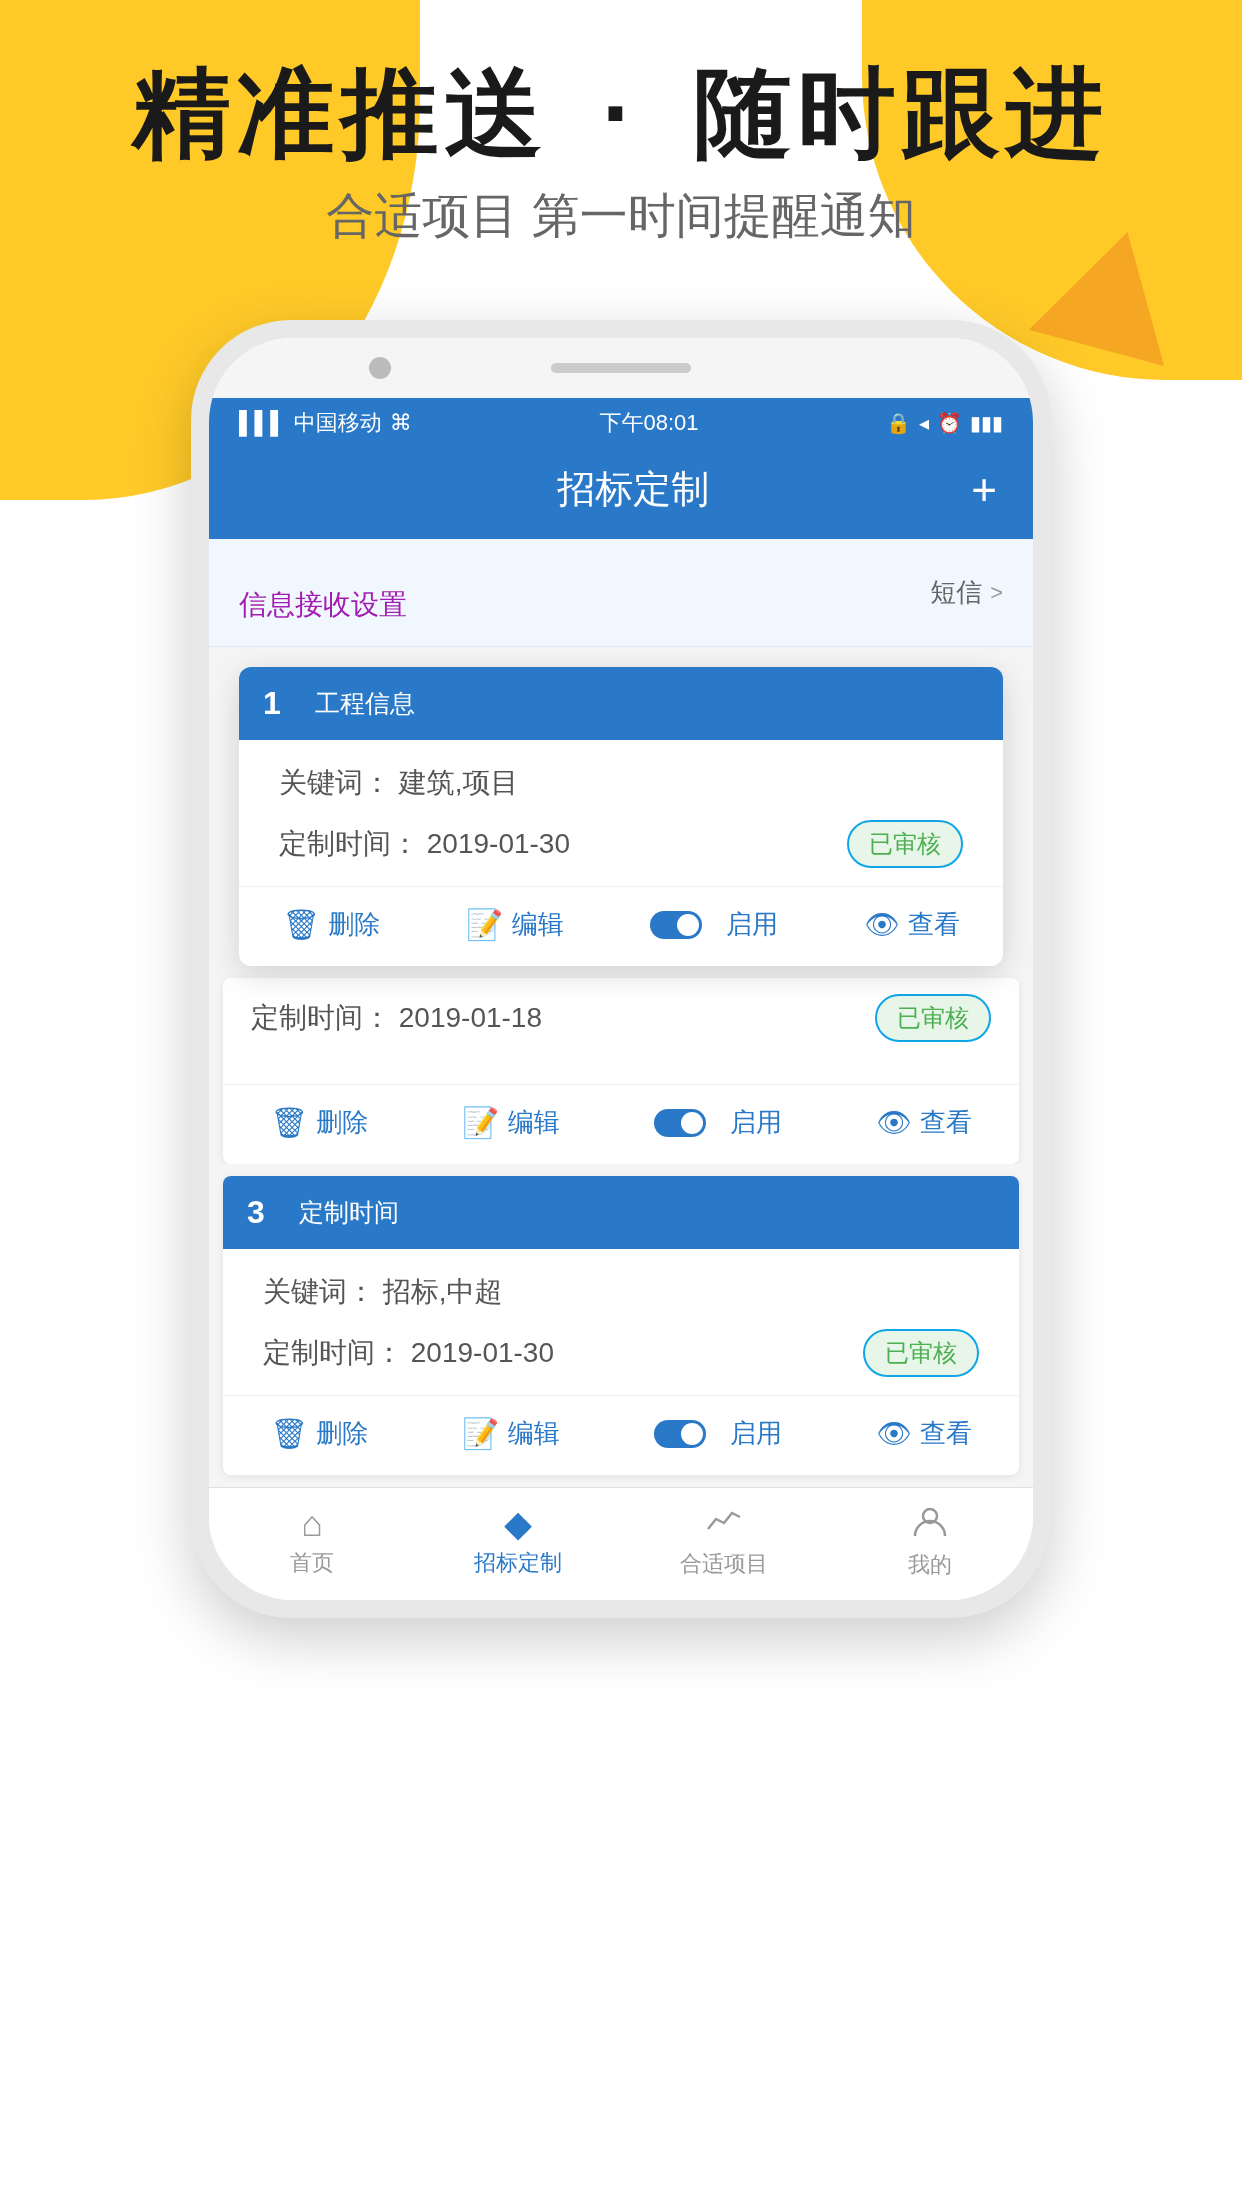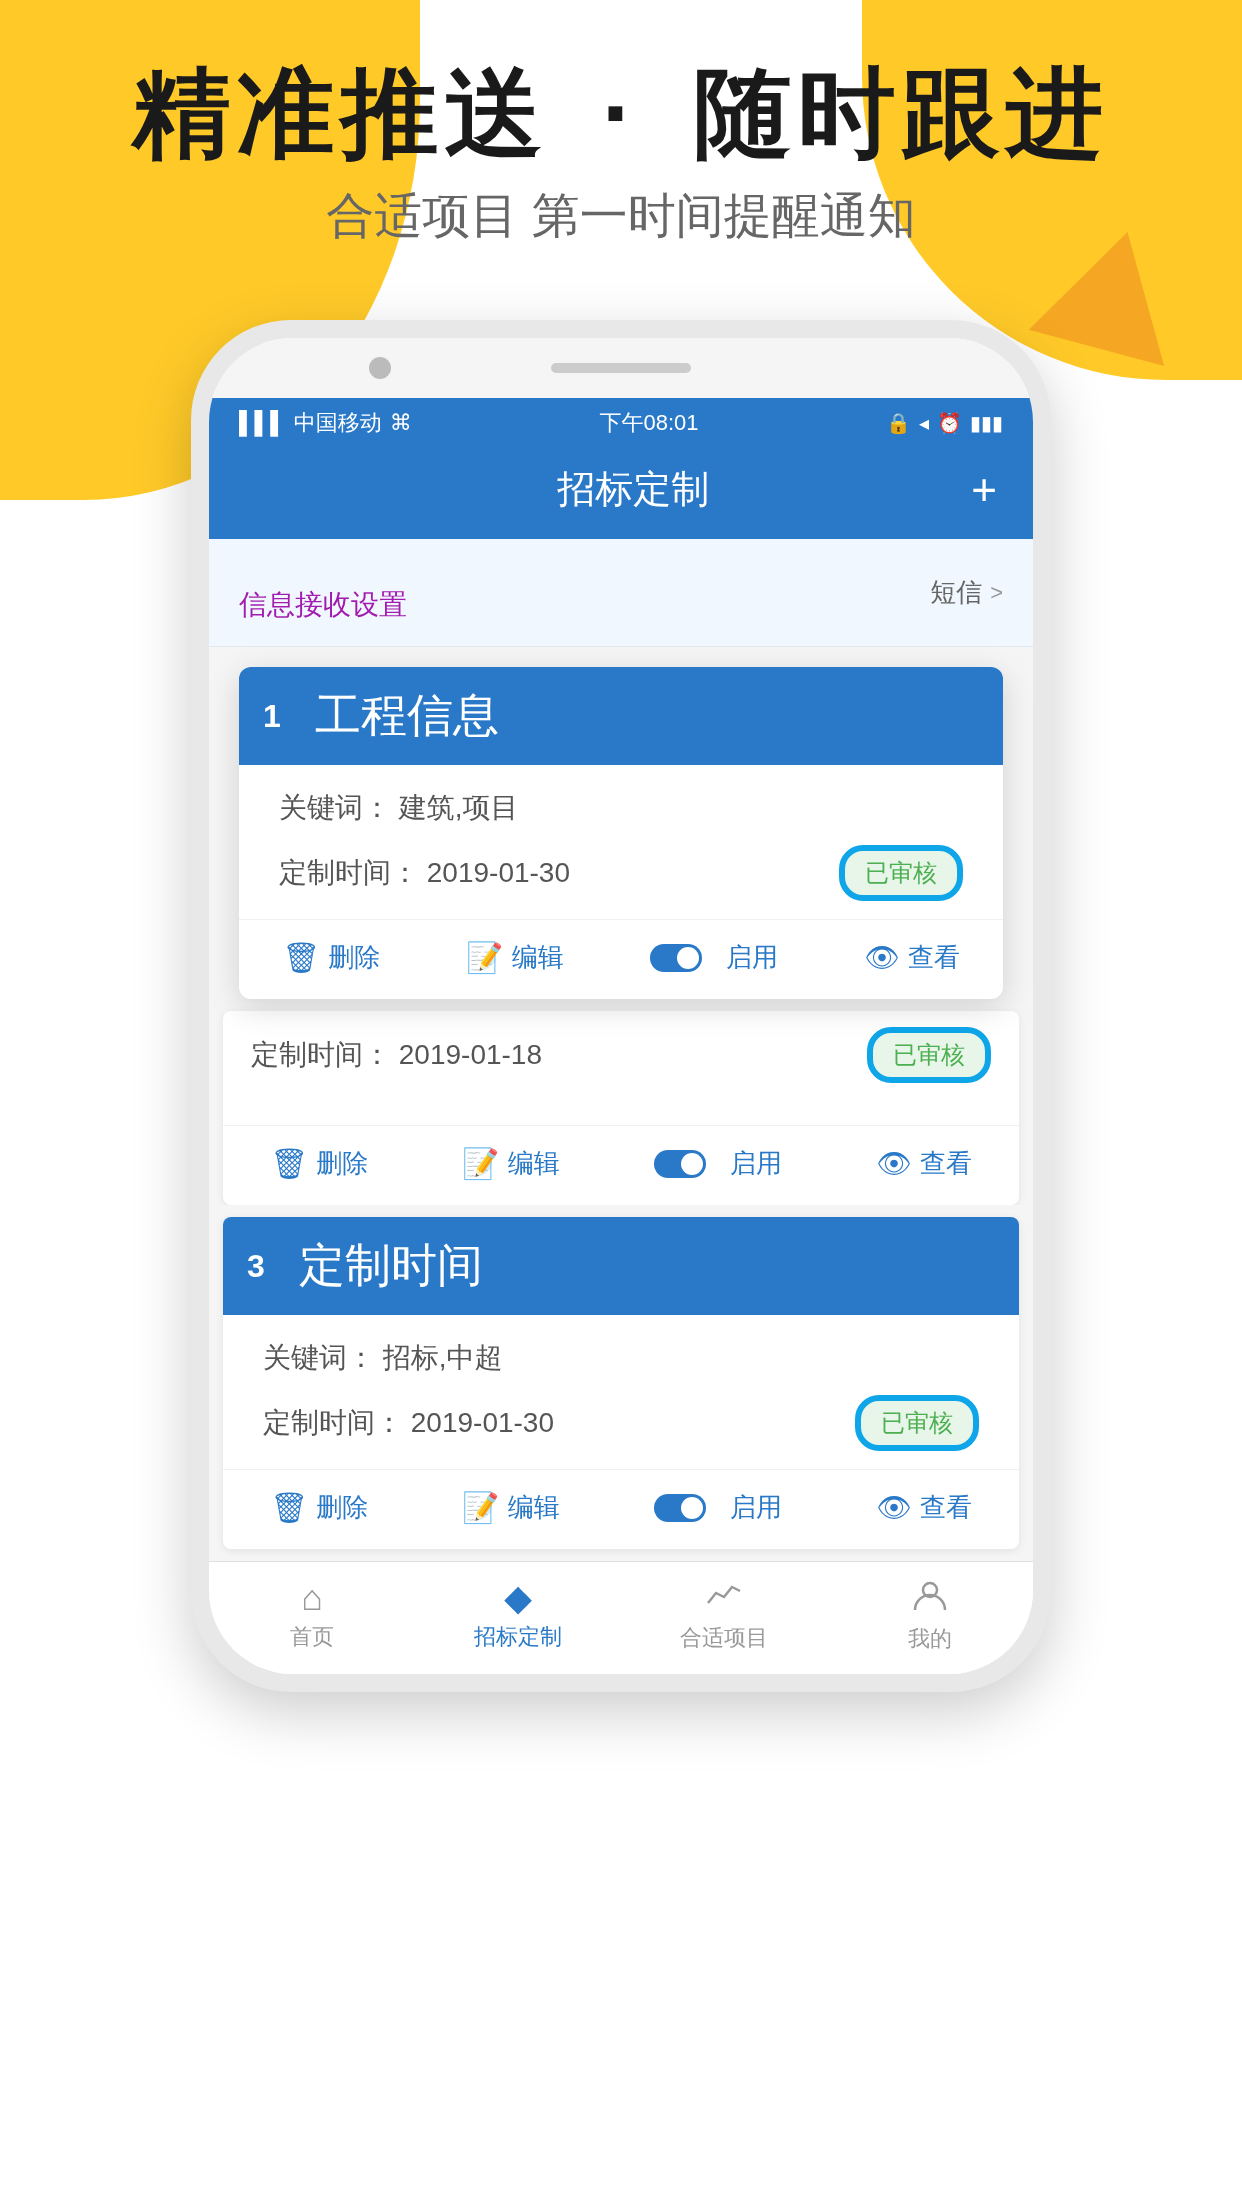--- a/index.html
+++ b/index.html
@@ -164,38 +164,38 @@
       gap: 16px;
     }
     .card-number {
       color: white;
       font-size: 32px;
       font-weight: bold;
       min-width: 36px;
     }
     .card-header-title {
       color: white;
-      font-size: 46px;
+      font-size: 25px;
       font-weight: 500;
     }
     .card-body {
       padding: 24px 40px 0;
     }
     .card-row {
       font-size: 28px;
       color: #555;
       margin-bottom: 18px;
       display: flex;
       align-items: center;
       justify-content: space-between;
     }
     .badge-approved {
       background: #e8f5e9;
       color: #4caf50;
-      border: 6px solid #0ea5e9;
+      border: 2px solid #0ea5e9;
       border-radius: 24px;
       padding: 6px 20px;
       font-size: 24px;
     }
     .card-actions {
       display: flex;
       align-items: center;
       justify-content: space-around;
       padding: 20px 0 24px;
       border-top: 1px solid #f0f0f0;

